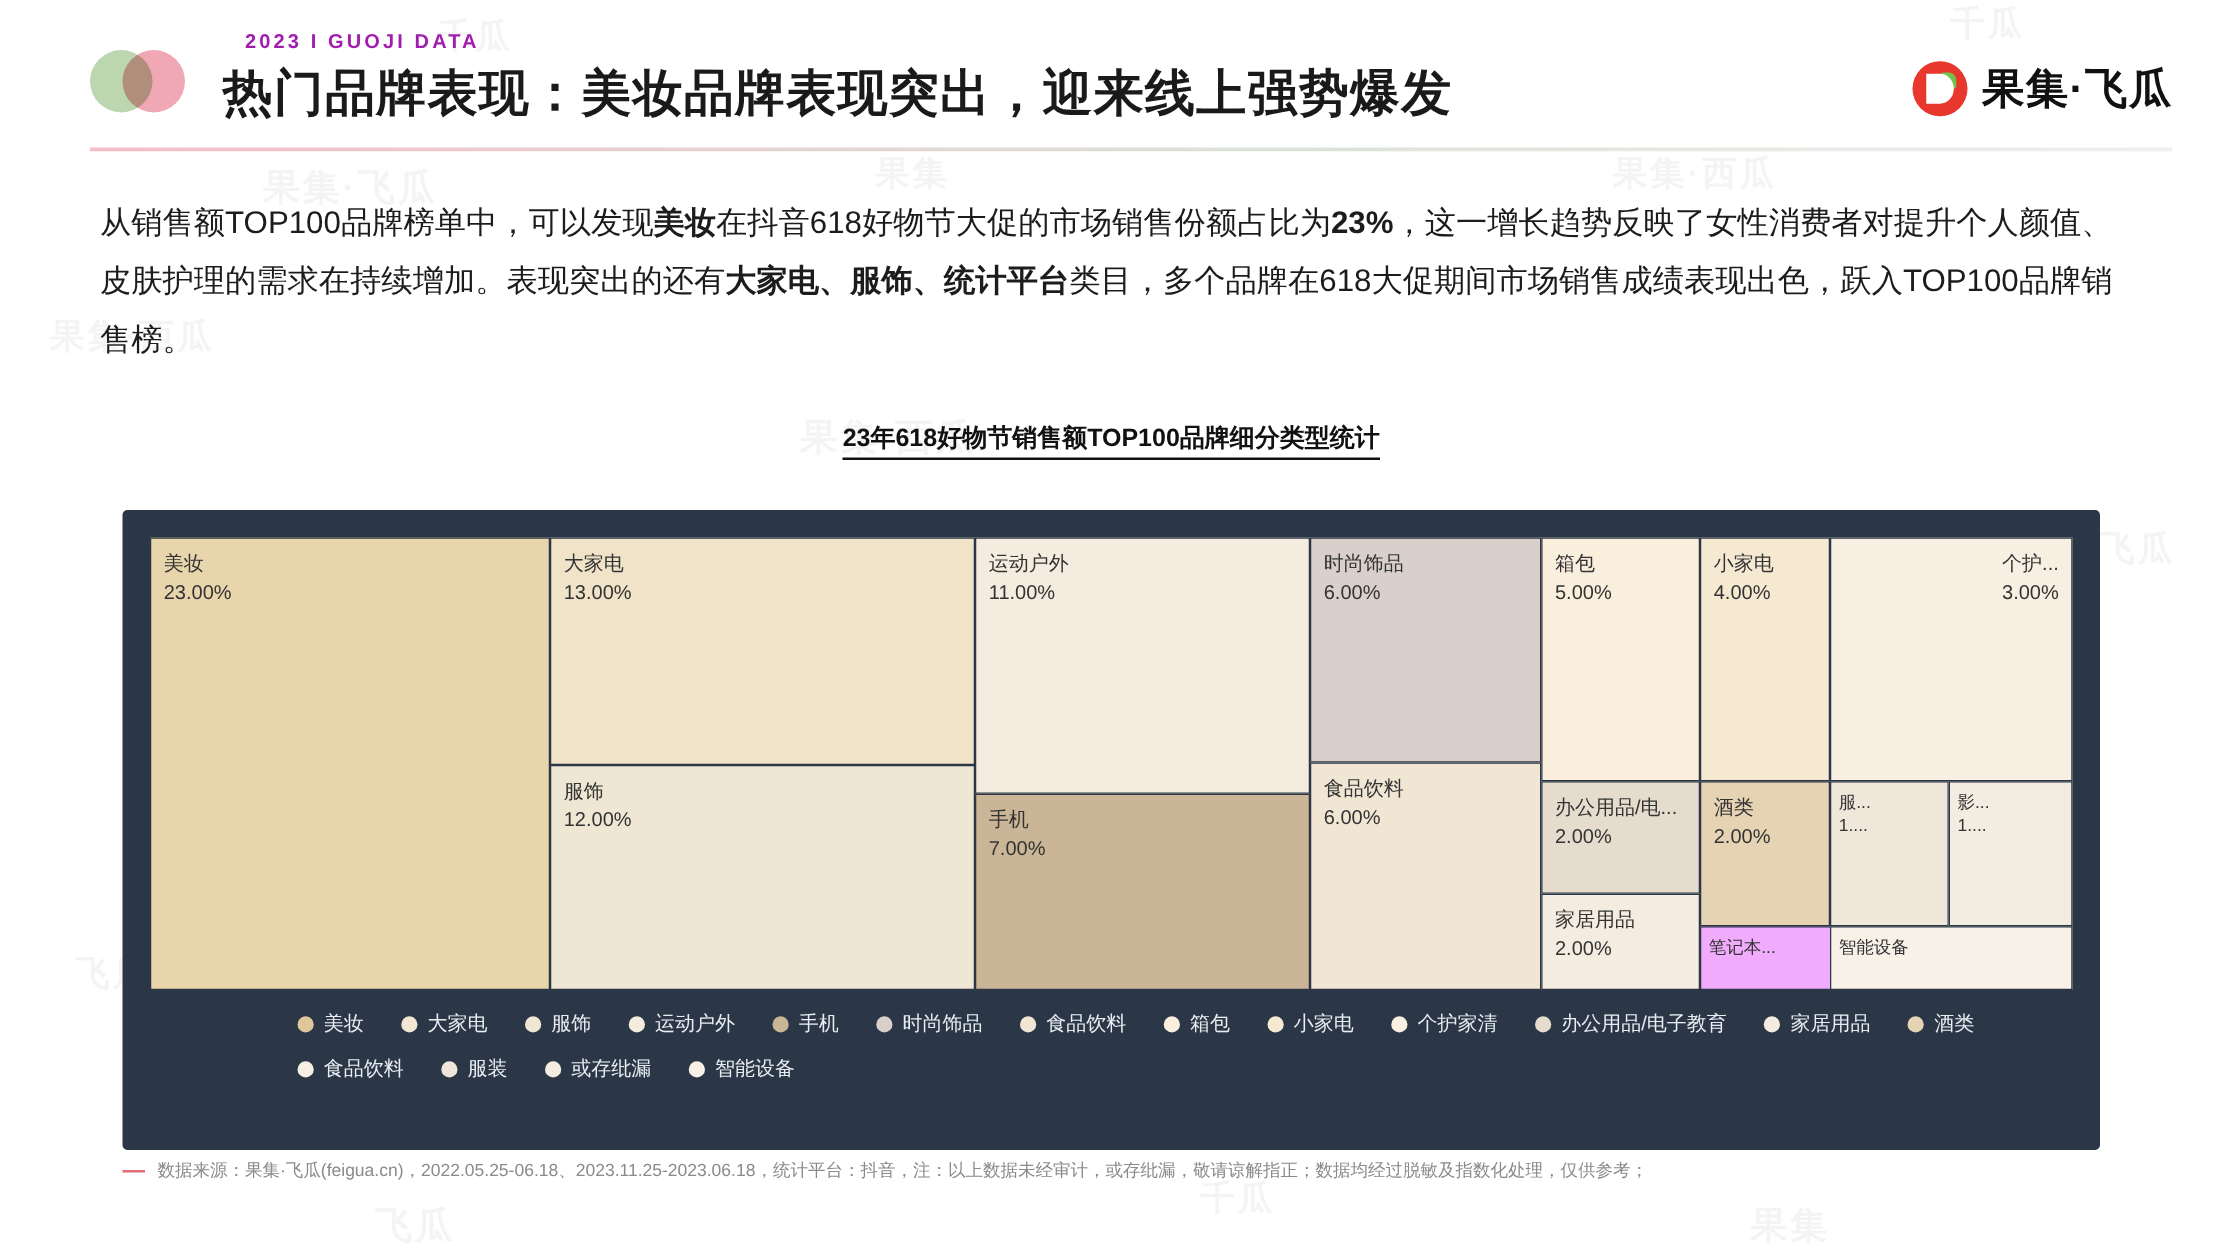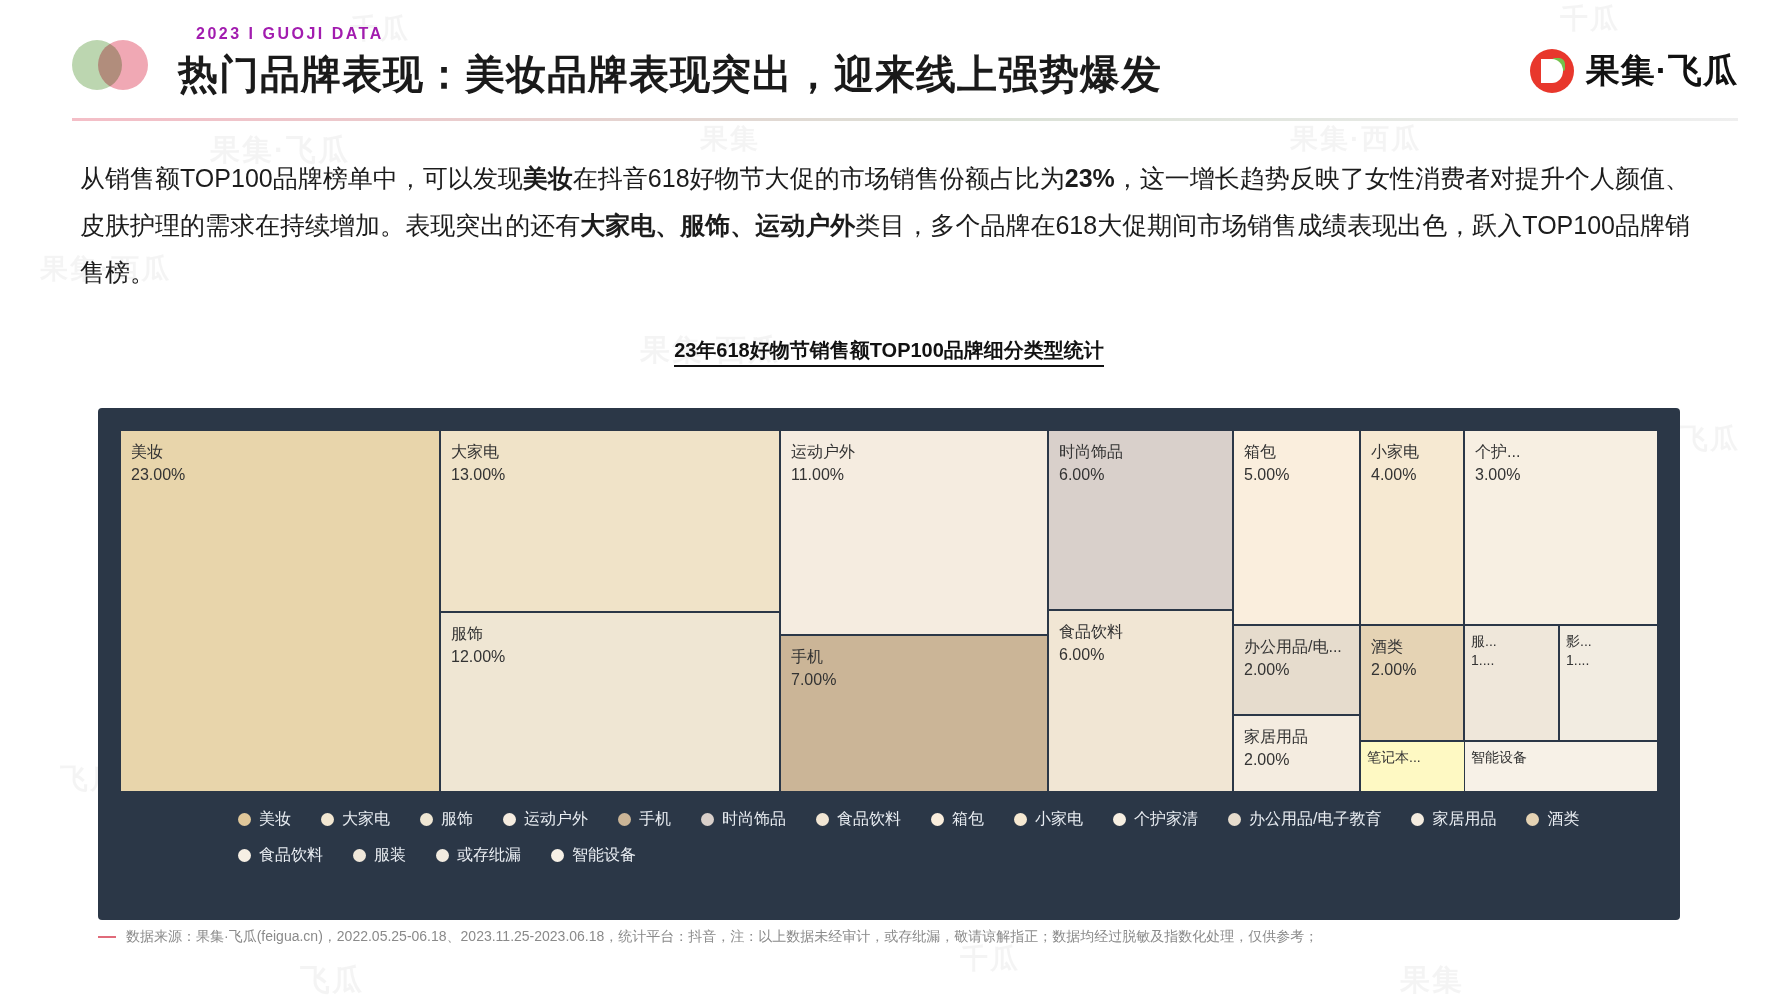--- a/index.html
+++ b/index.html
@@ -268,21 +268,21 @@
   <div class="eyebrow">2023  I GUOJI DATA</div>
   <div class="title">热门品牌表现：美妆品牌表现突出，迎来线上强势爆发</div>
 
   <div class="brand">
     <div class="brand-mark"></div>
     <div class="brand-name">果集·飞瓜</div>
   </div>
   <div class="header-rule"></div>
 
   <div class="para">
-    <span>从销售额TOP100品牌榜单中，可以发现</span><b>美妆</b><span>在抖音618好物节大促的市场销售份额占比为</span><b>23%</b><span>，这一增长趋势反映了女性消费者对提升个人颜值、皮肤护理的需求在持续增加。表现突出的还有</span><b>大家电、服饰、运动户外</b><span>类目，多个品牌在618大促期间市场销售成绩表现出色，跃入TOP100品牌销售榜。</span>
+    <span>从销售额TOP100品牌榜单中，可以发现</span><b>美妆</b><span>在抖音618好物节大促的市场销售份额占比为</span><b>23%</b><span>，这一增长趋势反映了女性消费者对提升个人颜值、皮肤护理的需求在持续增加。表现突出的还有</span><b>大家电、服饰、统计平台</b><span>类目，多个品牌在618大促期间市场销售成绩表现出色，跃入TOP100品牌销售榜。</span>
   </div>
 
   <div class="subtitle">
     <span>23年618好物节销售额TOP100品牌细分类型统计</span>
   </div>
 
   <div class="panel">
     <div class="treemap">
 
       <div class="tile" style="left:0px; top:0px; width:320px; height:362px; background:#e8d5ab;">
@@ -338,25 +338,25 @@
       <div class="tile" style="left:1240px; top:0px; width:104px; height:195px; background:#f6e9d2;">
         <span class="tl">小家电</span>
         <span class="tv">4.00%</span>
       </div>
 
       <div class="tile" style="left:1240px; top:195px; width:104px; height:116px; background:#e5d3b4;">
         <span class="tl">酒类</span>
         <span class="tv">2.00%</span>
       </div>
 
-      <div class="tile tiny" style="left:1240px; top:311px; width:112px; height:51px; background:#fef9c3;">
+      <div class="tile tiny" style="left:1240px; top:311px; width:112px; height:51px; background:#f0abfc;">
         <span class="tl">笔记本...</span>
       </div>
 
-      <div class="tile" style="left:1344px; top:0px; width:194px; height:195px; background:#f7efe2;">
+      <div class="tile" style="left:1344px; top:0px; width:194px; height:195px; background:#f7efe2;text-align:right;">
         <span class="tl">个护...</span>
         <span class="tv">3.00%</span>
       </div>
 
       <div class="tile tiny" style="left:1344px; top:195px; width:95px; height:116px; background:#efe7da;">
         <span class="tl">服...</span>
         <span class="tv">1....</span>
       </div>
 
       <div class="tile tiny" style="left:1439px; top:195px; width:99px; height:116px; background:#f2ece1;">

